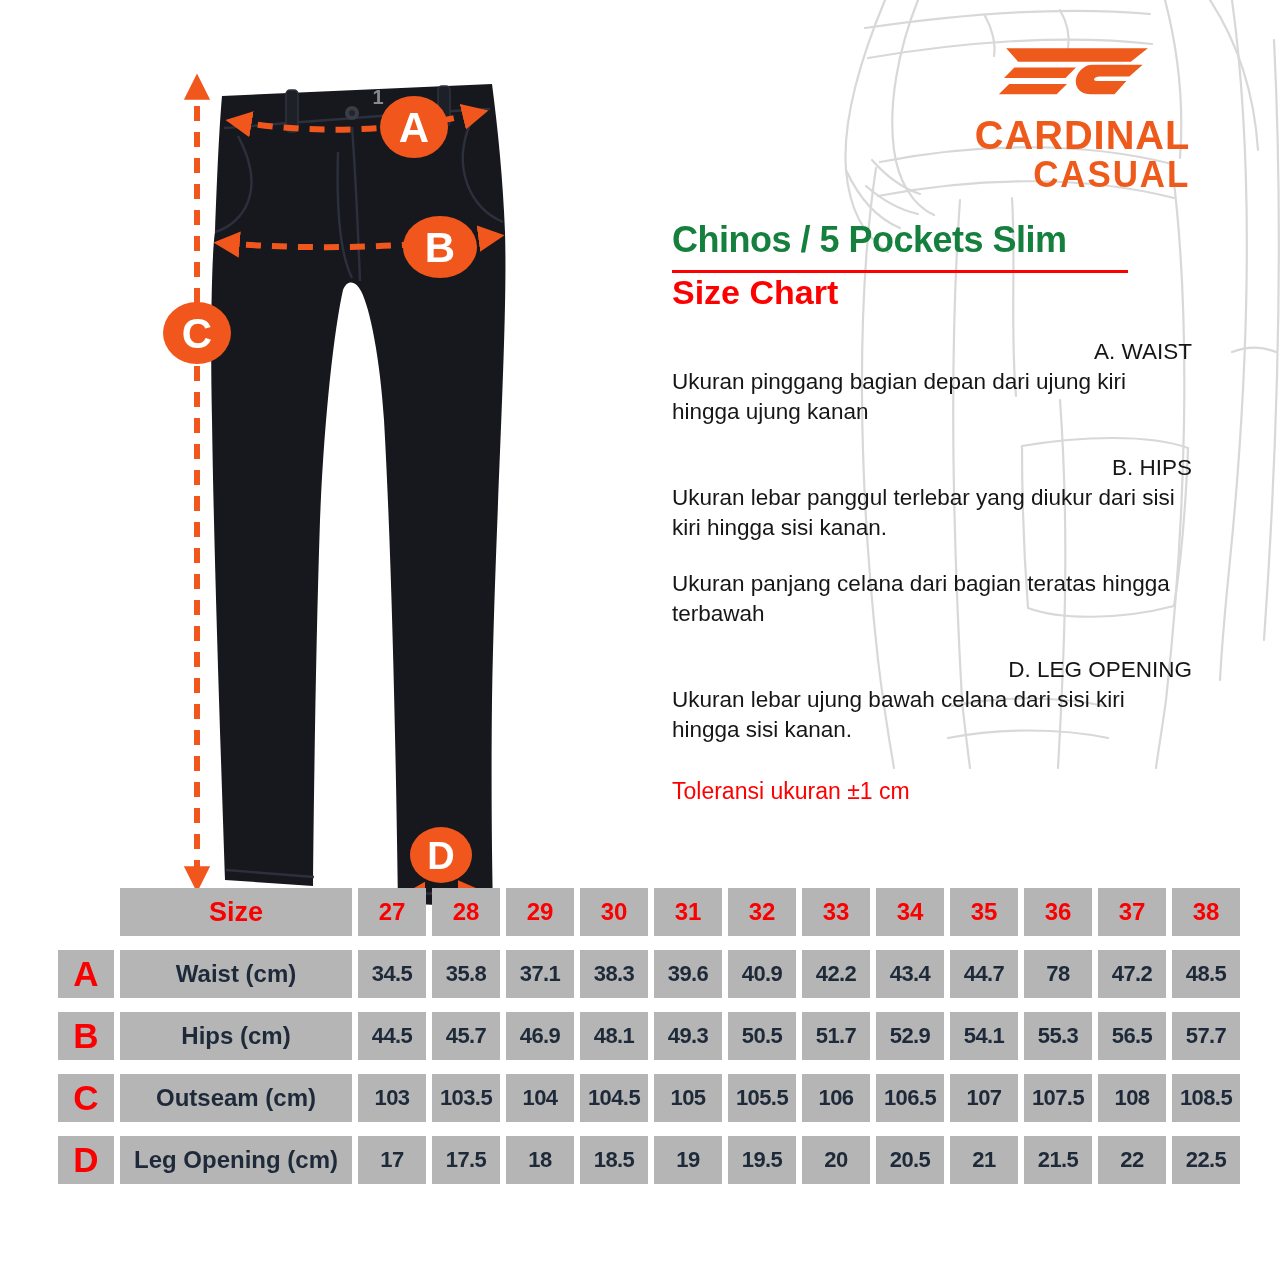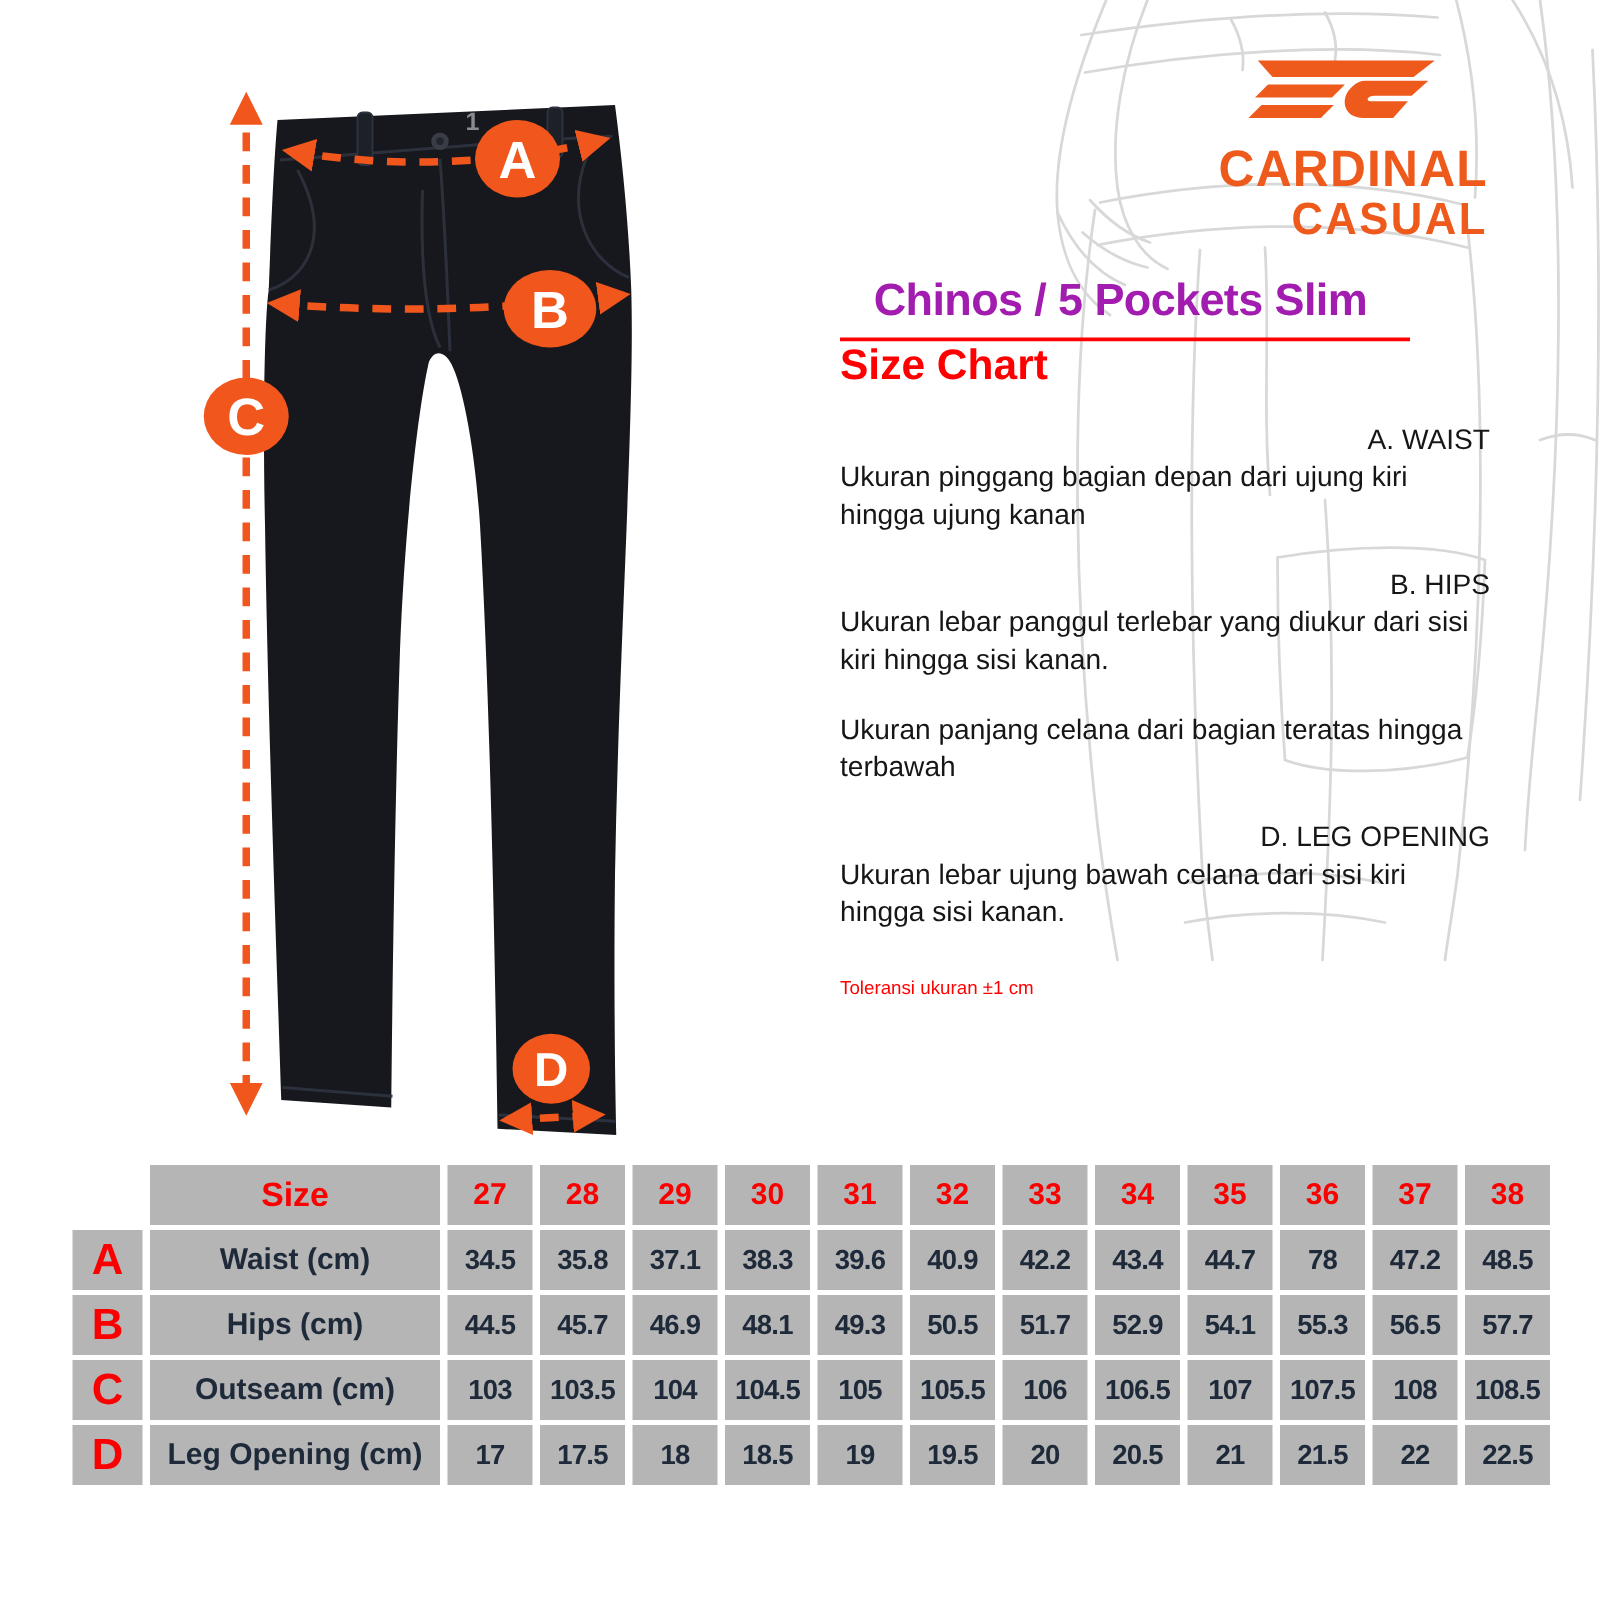--- a/index.html
+++ b/index.html
@@ -4,37 +4,37 @@
 <style>
   html,body{margin:0;padding:0;background:#ffffff;}
   #stage{
     position:relative;width:1280px;height:1280px;background:#ffffff;
     overflow:hidden;font-family:"Liberation Sans",sans-serif;
   }
   svg{display:block}
 
   
   .right-col{position:absolute;left:672px;top:220px;width:520px;z-index:3;}
-  .title{color:#a21caf;font-size:36px;font-weight:bold;letter-spacing:-0.5px;line-height:40px;margin-left:27px;}
+  .title{color:#15803d;font-size:36px;font-weight:bold;letter-spacing:-0.5px;line-height:40px;}
   .title-underline{width:456px;height:3px;background:#ff0000;margin-top:10px;}
   .subtitle{color:#ff0000;font-size:34px;font-weight:bold;line-height:38px;}
   .desc{margin-top:26px;font-size:22.5px;line-height:30px;color:#161616;}
   .desc-head{font-size:22.5px;line-height:30px;color:#161616;text-align:right;}
-  .tolerance{margin-top:32px;color:#ff0000;font-size:15px;line-height:28px;}
+  .tolerance{margin-top:32px;color:#ff0000;font-size:23px;line-height:28px;}
 
   
   .logo{position:absolute;left:946px;top:42px;width:248px;z-index:3;text-align:right;color:#ee5a1b;}
   .logo-line1{font-weight:bold;font-size:41px;line-height:42px;letter-spacing:1px;transform:scaleX(.97);}
   .logo-line2{font-weight:bold;font-size:36px;line-height:38px;letter-spacing:2px;transform:scaleX(.97);}
 
   
   #size-grid{
-    position:absolute;left:58px;top:932px;z-index:3;
+    position:absolute;left:58px;top:888px;z-index:3;
     display:grid;grid-template-columns:56px 232px repeat(12,68px);
-    gap:4px 6px;
+    gap:14px 6px;
   }
   .cell{height:48px;background:#b5b5b5;display:flex;align-items:center;justify-content:center;font-weight:bold;}
   .cell.spacer{background:transparent;}
   .cell.head{color:#fa0000;font-size:24px;}
   .cell.name-head{font-size:27px;}
   .cell.letter{color:#fa0000;font-size:35px;}
   .cell.name{color:#1e2a39;font-size:24px;}
   .cell.value{color:#1e2a39;font-size:22px;letter-spacing:-0.6px;}
 
   .bg-outline{position:absolute;left:820px;top:0;z-index:1;}

